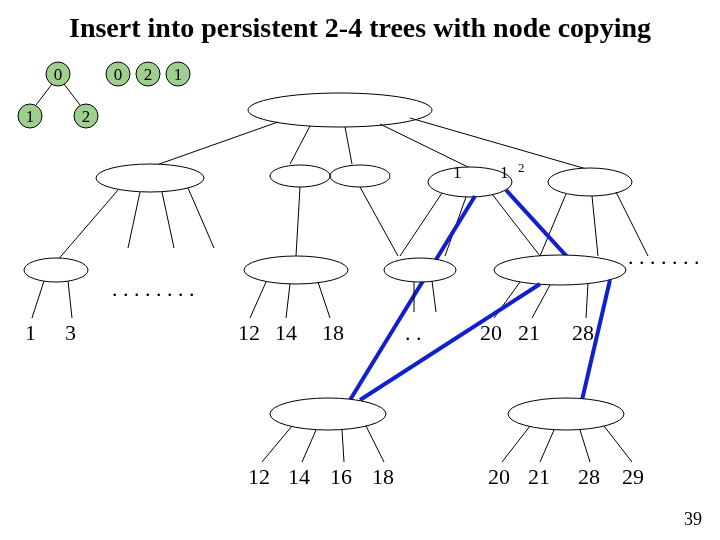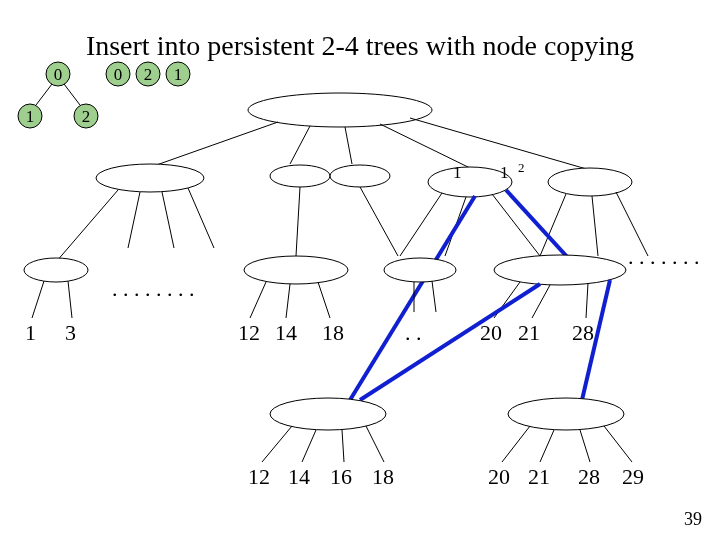--- a/index.html
+++ b/index.html
@@ -7,25 +7,26 @@
     padding: 0;
     width: 720px;
     height: 540px;
     background: #fff;
     font-family: "Times New Roman", serif;
     position: relative;
     overflow: hidden;
   }
   .title {
     position: absolute;
-    top: 30px;
+    top: 12px;
     left: 0;
     width: 100%;
     text-align: center;
     font-size: 28px;
+    font-weight: bold;
   }
   .page-num {
     position: absolute;
     right: 18px;
     bottom: 10px;
     font-size: 18px;
   }
   svg { position: absolute; top: 0; left: 0; }
   text { font-family: "Times New Roman", serif; }
 </style>

